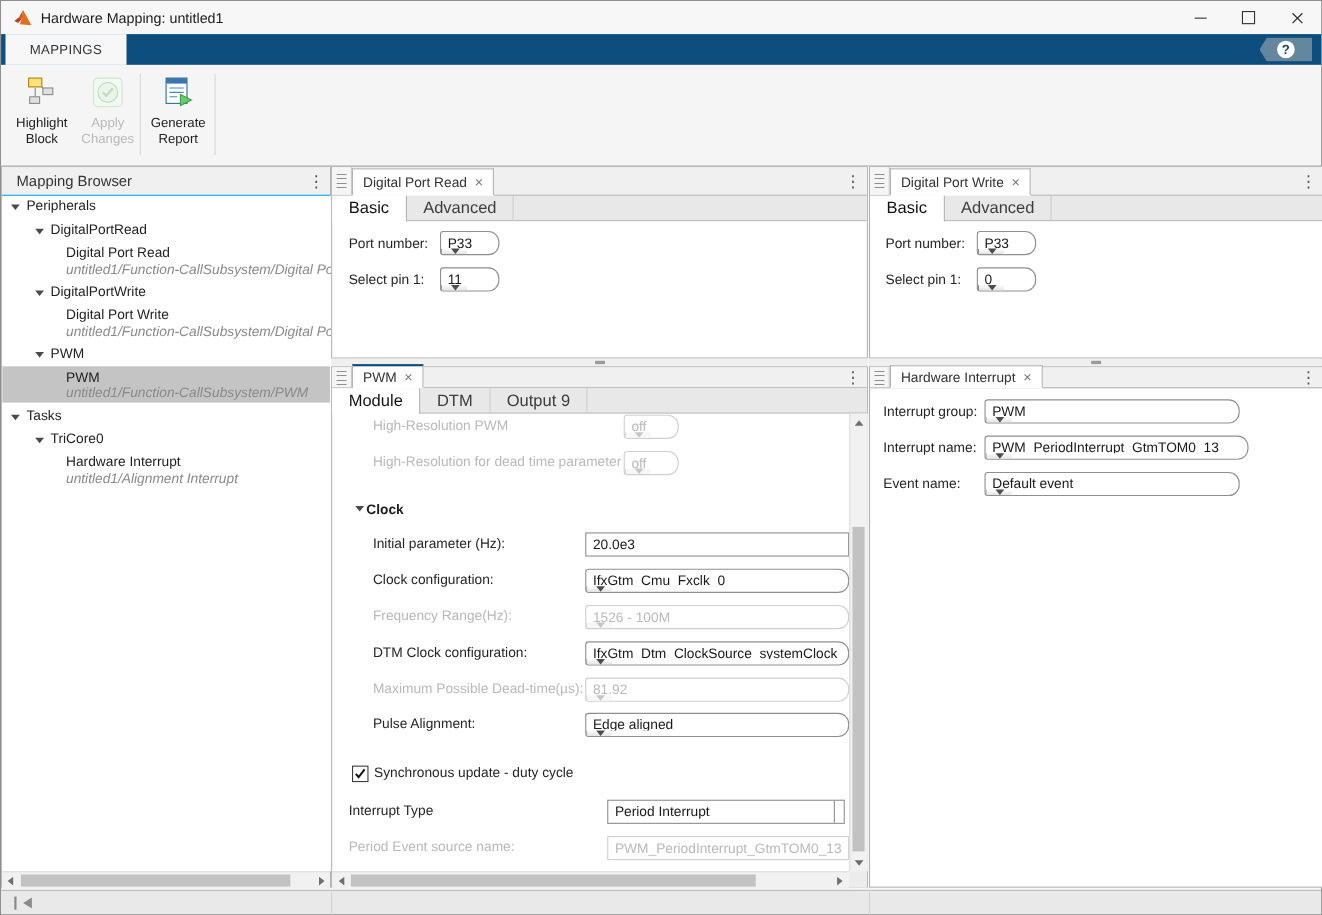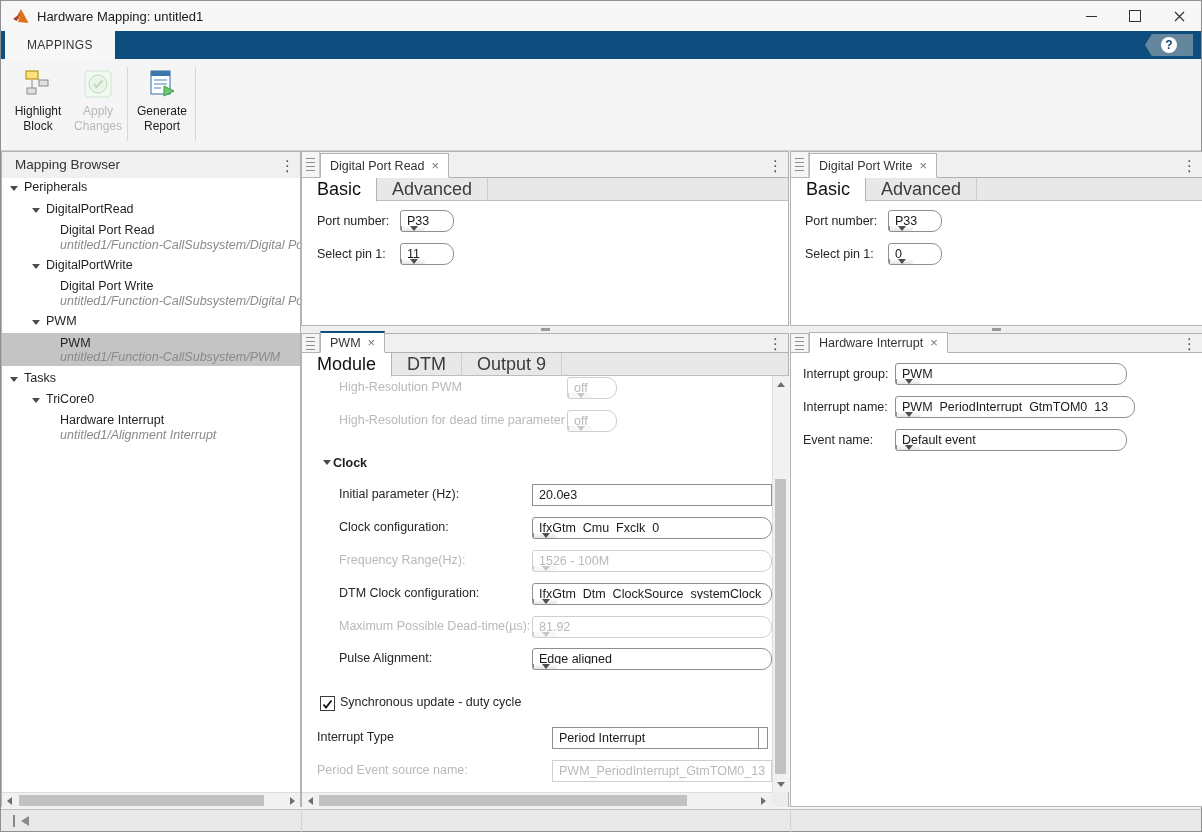--- a/index.html
+++ b/index.html
@@ -24,34 +24,34 @@
   .tbtn .ic{margin:4px auto 2px;width:30px;height:30px;}
   .tbtn .l1,.tbtn .l2{line-height:15px;}
   .tbtn.dis{color:#b9b9b9;}
   .tb-divider{position:absolute;top:8px;width:1px;height:74px;background:#d8d8d8;}
   .sec-label{position:absolute;top:136px;font-size:11px;color:#6b6b6b;width:110px;text-align:center;}
   .ribbon-collapse{position:absolute;right:8px;top:134px;width:16px;height:12px;}
   .ribbon-collapse .bar{position:absolute;left:2px;top:0;width:12px;height:2px;background:#8a8a8a;}
   .ribbon-collapse .tri{position:absolute;left:3px;top:4px;width:0;height:0;border-left:5px solid transparent;border-right:5px solid transparent;border-bottom:6px solid #8a8a8a;}
   
   .panel{position:absolute;background:#fff;border:1px solid #b3b3b3;box-sizing:border-box;}
-  .phead{position:absolute;left:0;top:0;width:100%;height:28px;background:#f0f0f0;border-bottom:1px solid #0ea5e9;box-sizing:border-box;}
+  .phead{position:absolute;left:0;top:0;width:100%;height:28px;background:#f0f0f0;border-bottom:3px solid #0ea5e9;box-sizing:border-box;}
   .phead .ptitle{position:absolute;left:13px;top:5px;font-size:13.5px;color:#333;}
   .kebab{position:absolute;right:6px;width:14px;text-align:center;color:#555;font-size:15px;line-height:15px;}
   .kebab::before{content:"⋮";}
   .tabbar{position:absolute;left:0;width:100%;background:#f0f0f0;border-bottom:1px solid #b3b3b3;box-sizing:border-box;display:flex;align-items:flex-end;}
   .grip{align-self:stretch;width:17px;border-right:1px solid #c9c9c9;background:#f5f5f5;display:flex;align-items:center;justify-content:center;}
   .glines{width:9px;height:13px;background:repeating-linear-gradient(to bottom,#8f8f8f 0 1px,transparent 1px 4px);}
   .doctab{height:23px;margin-bottom:-1px;background:#fff;border:1px solid #b3b3b3;border-bottom:1px solid #fff;
     display:flex;align-items:center;padding:0 9px;font-size:12.5px;color:#333;white-space:nowrap;}
   .doctab.focus{border-top:2px solid #0d4e7e;}
   .closex{margin-left:7px;color:#777;font-size:13px;line-height:10px;}
   .closex::before{content:"×";}
   .subbar{position:absolute;left:0;width:100%;height:23px;background:#e8e8e8;border-bottom:1px solid #bdbdbd;box-sizing:border-box;display:flex;}
-  .subtab{height:23px;padding:0 15px;display:flex;align-items:center;font-size:18px;color:#3c3c3c;border-right:1px solid #cecece;}
+  .subtab{height:23px;padding:0 15px;display:flex;align-items:center;font-size:15px;color:#3c3c3c;border-right:1px solid #cecece;}
   .subtab.sel{background:#fff;color:#111;margin-bottom:-1px;border-bottom:1px solid #fff;border-right:1px solid #b3b3b3;}
   
   .lbl{position:absolute;font-size:12.5px;color:#262626;white-space:nowrap;}
   .lbl.dis{color:#b9b9b9;}
   .combo{position:absolute;height:22px;display:flex;background:#fff;border:1px solid #8f8f8f;border-radius:3px 10px 10px 3px;box-sizing:border-box;flex-direction:column;}
   .cval{flex:1;font-size:12.5px;color:#1a1a1a;padding:3px 6px 0;white-space:nowrap;overflow:hidden;}
   .carr{width:23px;border-left:1px solid #8f8f8f;background:linear-gradient(#fdfdfd,#e4e4e4);border-radius:0 9px 9px 0;
     display:flex;align-items:center;justify-content:center;}
   .tri{width:0;height:0;border-left:4px solid transparent;border-right:4px solid transparent;border-top:5px solid #4d4d4d;}
   .combo.dis{border-color:#cfcfcf;}
@@ -59,21 +59,21 @@
   .combo.dis .carr{border-left-color:#cfcfcf;background:#f7f7f7;}
   .combo.dis .carr .tri{border-top-color:#c6c6c6;}
   .inp{position:absolute;height:22px;box-sizing:border-box;border:1px solid #8f8f8f;background:#fff;font-size:12.5px;
     color:#1a1a1a;padding:0 6px;font-family:inherit;outline:none;}
   .inp.dis{border-color:#cfcfcf;color:#b9b9b9;}
   .clipline{position:absolute;top:0;bottom:0;right:8px;width:1px;background:#8f8f8f;}
   .cb{position:absolute;width:13px;height:13px;border:1px solid #3c3c3c;background:#fff;}
   .twisty{position:absolute;width:0;height:0;border-left:4px solid transparent;border-right:4px solid transparent;border-top:5px solid #4a4a4a;}
   .sechdr{position:absolute;font-size:12.5px;font-weight:bold;color:#1d1d1d;}
   
-  .tree{position:absolute;left:0;top:26px;width:298px;height:614px;background:#fff;overflow:hidden;}
+  .tree{position:absolute;left:0;top:26px;width:298px;height:614px;background:#fff;overflow:hidden;padding-left:44px;}
   .trow{position:absolute;font-size:12.5px;color:#1f1f1f;white-space:nowrap;}
   .tpath{font-style:italic;color:#8a8a8a;}
   .tsel{position:absolute;left:0;width:298px;height:33px;background:#c4c4c4;}
   
   .sb{position:absolute;background:#f1f1f1;}
   .sbthumb{position:absolute;background:#c2c2c2;}
   .arr-l{width:0;height:0;border-top:4px solid transparent;border-bottom:4px solid transparent;border-right:5px solid #6e6e6e;position:absolute;}
   .arr-r{width:0;height:0;border-top:4px solid transparent;border-bottom:4px solid transparent;border-left:5px solid #6e6e6e;position:absolute;}
   .arr-u{width:0;height:0;border-left:4px solid transparent;border-right:4px solid transparent;border-bottom:5px solid #6e6e6e;position:absolute;}
   .arr-d{width:0;height:0;border-left:4px solid transparent;border-right:4px solid transparent;border-top:5px solid #6e6e6e;position:absolute;}

